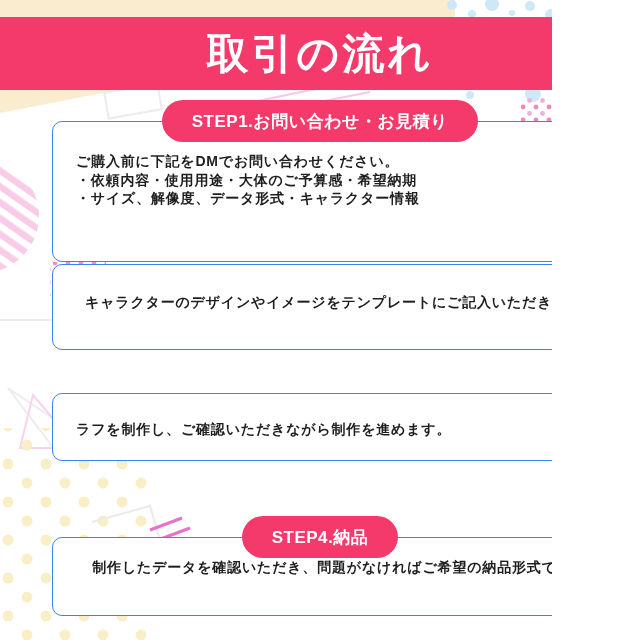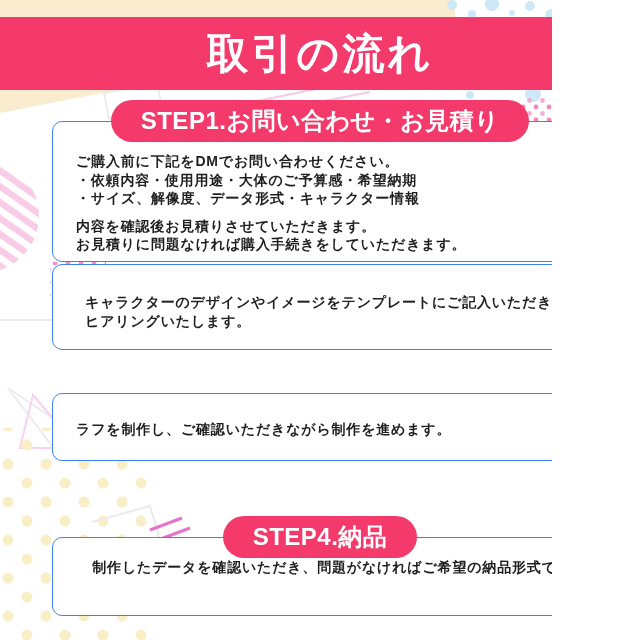--- a/index.html
+++ b/index.html
@@ -18,21 +18,21 @@
   .banner .title {
     color:#ffffff; font-size:42px; font-weight:800; letter-spacing:3px;
   }
 
   .step { position:absolute; left:52px; width:536px; z-index:2; }
   .pill {
     position:relative; z-index:2; margin:0 auto; width:max-content;
     height:42px; padding:0 30px; background:#F43A6B; border-radius:22px;
     display:flex; align-items:center; justify-content:center;
   }
-  .pill .pill-label { color:#ffffff; font-size:24px; font-weight:800; letter-spacing:0.5px; white-space:nowrap; }
+  .pill .pill-label { color:#ffffff; font-size:17px; font-weight:800; letter-spacing:0.5px; white-space:nowrap; }
   .box {
     position:relative; z-index:1; margin-top:-21px; background:#ffffff;
     border:1px solid #3b82f6; border-radius:10px; box-sizing:border-box;
     padding-left:23px; padding-right:14px;
   }
   .box p { margin:0; }
   .box p + p { margin-top:9px; }
   .ln {
     display:block; font-size:14px; font-weight:800; letter-spacing:0.8px;
     line-height:18.5px; color:#1E1E1E; white-space:nowrap;
@@ -147,32 +147,27 @@
   <section class="step s1">
     <div class="pill">
       <span class="pill-label">STEP1.お問い合わせ・お見積り</span>
     </div>
     <div class="box">
       <p>
         <span class="ln">ご購入前に下記をDMでお問い合わせください。</span>
         <span class="ln">・依頼内容・使用用途・大体のご予算感・希望納期</span>
         <span class="ln">・サイズ、解像度、データ形式・キャラクター情報</span>
       </p>
-      <p>
-        <span class="ln">内容を確認後お見積りさせていただきます。</span>
-        <span class="ln">お見積りに問題なければ購入手続きをしていただきます。</span>
-      </p>
     </div>
   </section>
 
   <section class="step s2">
     <div class="box">
       <p>
         <span class="ln">キャラクターのデザインやイメージをテンプレートにご記入いただき</span>
-        <span class="ln">ヒアリングいたします。</span>
       </p>
     </div>
   </section>
 
   <section class="step s3">
     <div class="box">
       <p>
         <span class="ln">ラフを制作し、ご確認いただきながら制作を進めます。</span>
       </p>
     </div>

